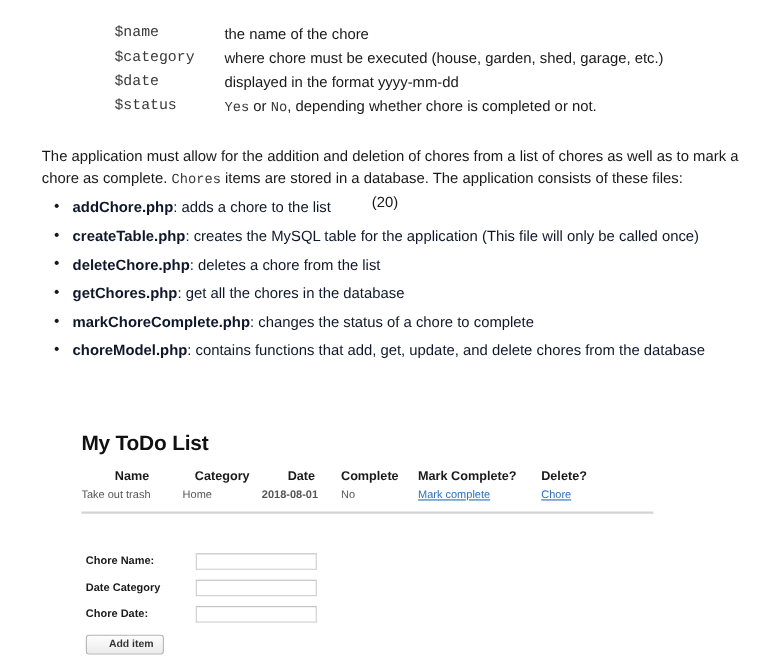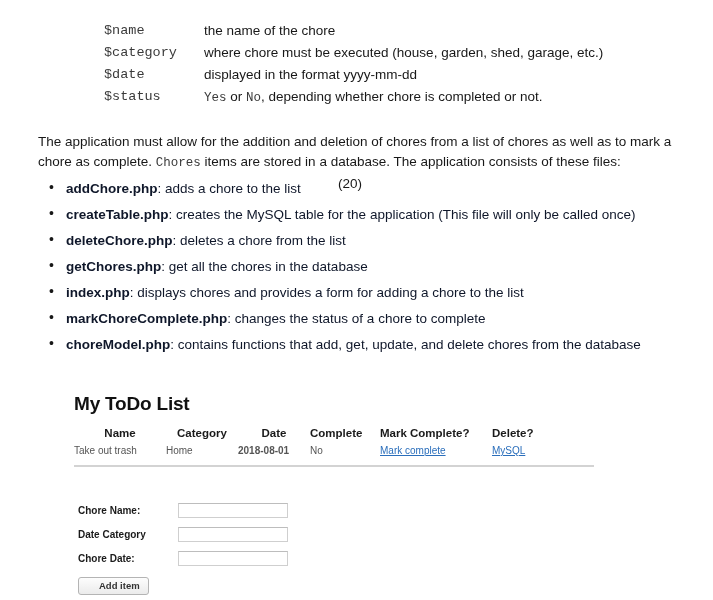--- a/index.html
+++ b/index.html
@@ -227,21 +227,20 @@
     </tbody>
   </table>
 
   <p class="intro"><span>The application must allow for the addition and deletion of chores from a list of chores as well as to mark a chore as complete. </span><span class="mono-inline">Chores</span><span> items are stored in a database. The application consists of these files:</span><span class="marks">(20)</span></p>
 
   <ul class="file-list">
     <li><span class="fname">addChore.php</span><span>: adds a chore to the list</span></li>
     <li><span class="fname">createTable.php</span><span>: creates the MySQL table for the application (This file will only be called once)</span></li>
     <li><span class="fname">deleteChore.php</span><span>: deletes a chore from the list</span></li>
     <li><span class="fname">getChores.php</span><span>: get all the chores in the database</span></li>
-    <li><span class="fname">index.php</span><span>: displays chores and provides a form for adding a chore to the list</span></li>
     <li><span class="fname">markChoreComplete.php</span><span>: changes the status of a chore to complete</span></li>
     <li><span class="fname">choreModel.php</span><span>: contains functions that add, get, update, and delete chores from the database</span></li>
   </ul>
 
   <div class="shot">
     <h2 class="shot-title">My ToDo List</h2>
 
     <table class="todo">
       <thead>
         <tr>
@@ -253,21 +252,21 @@
           <th class="c-del">Delete?</th>
         </tr>
       </thead>
       <tbody>
         <tr>
           <td>Take out trash</td>
           <td>Home</td>
           <td class="v-date">2018-08-01</td>
           <td>No</td>
           <td><a class="cell-link">Mark complete</a></td>
-          <td><a class="cell-link">MySQL</a></td>
+          <td><a class="cell-link">Chore</a></td>
         </tr>
       </tbody>
     </table>
     <div class="table-rule"></div>
   </div>
 
   <div class="form">
     <div class="form-row">
       <span class="form-label">Chore Name:</span>
       <input class="form-input" type="text" value="" style="">

